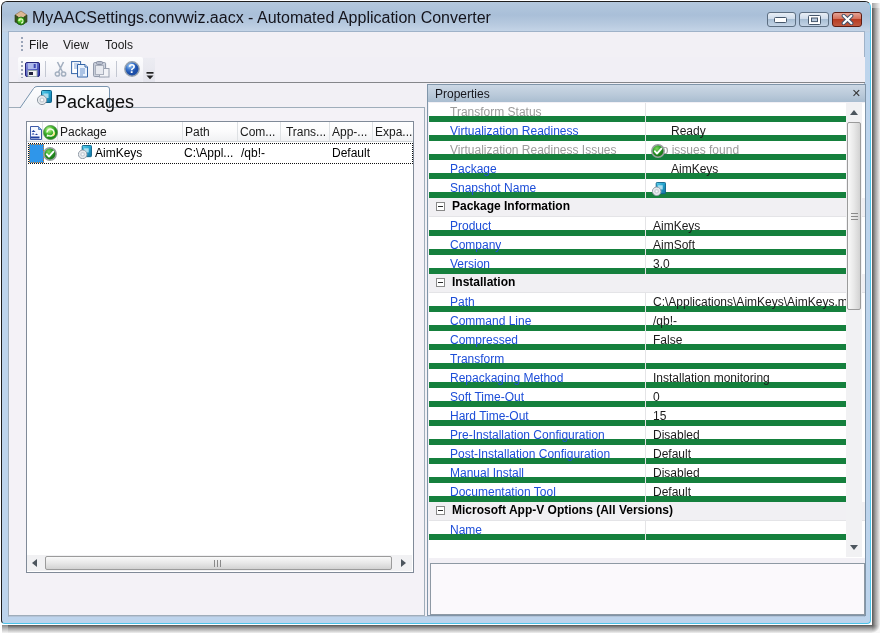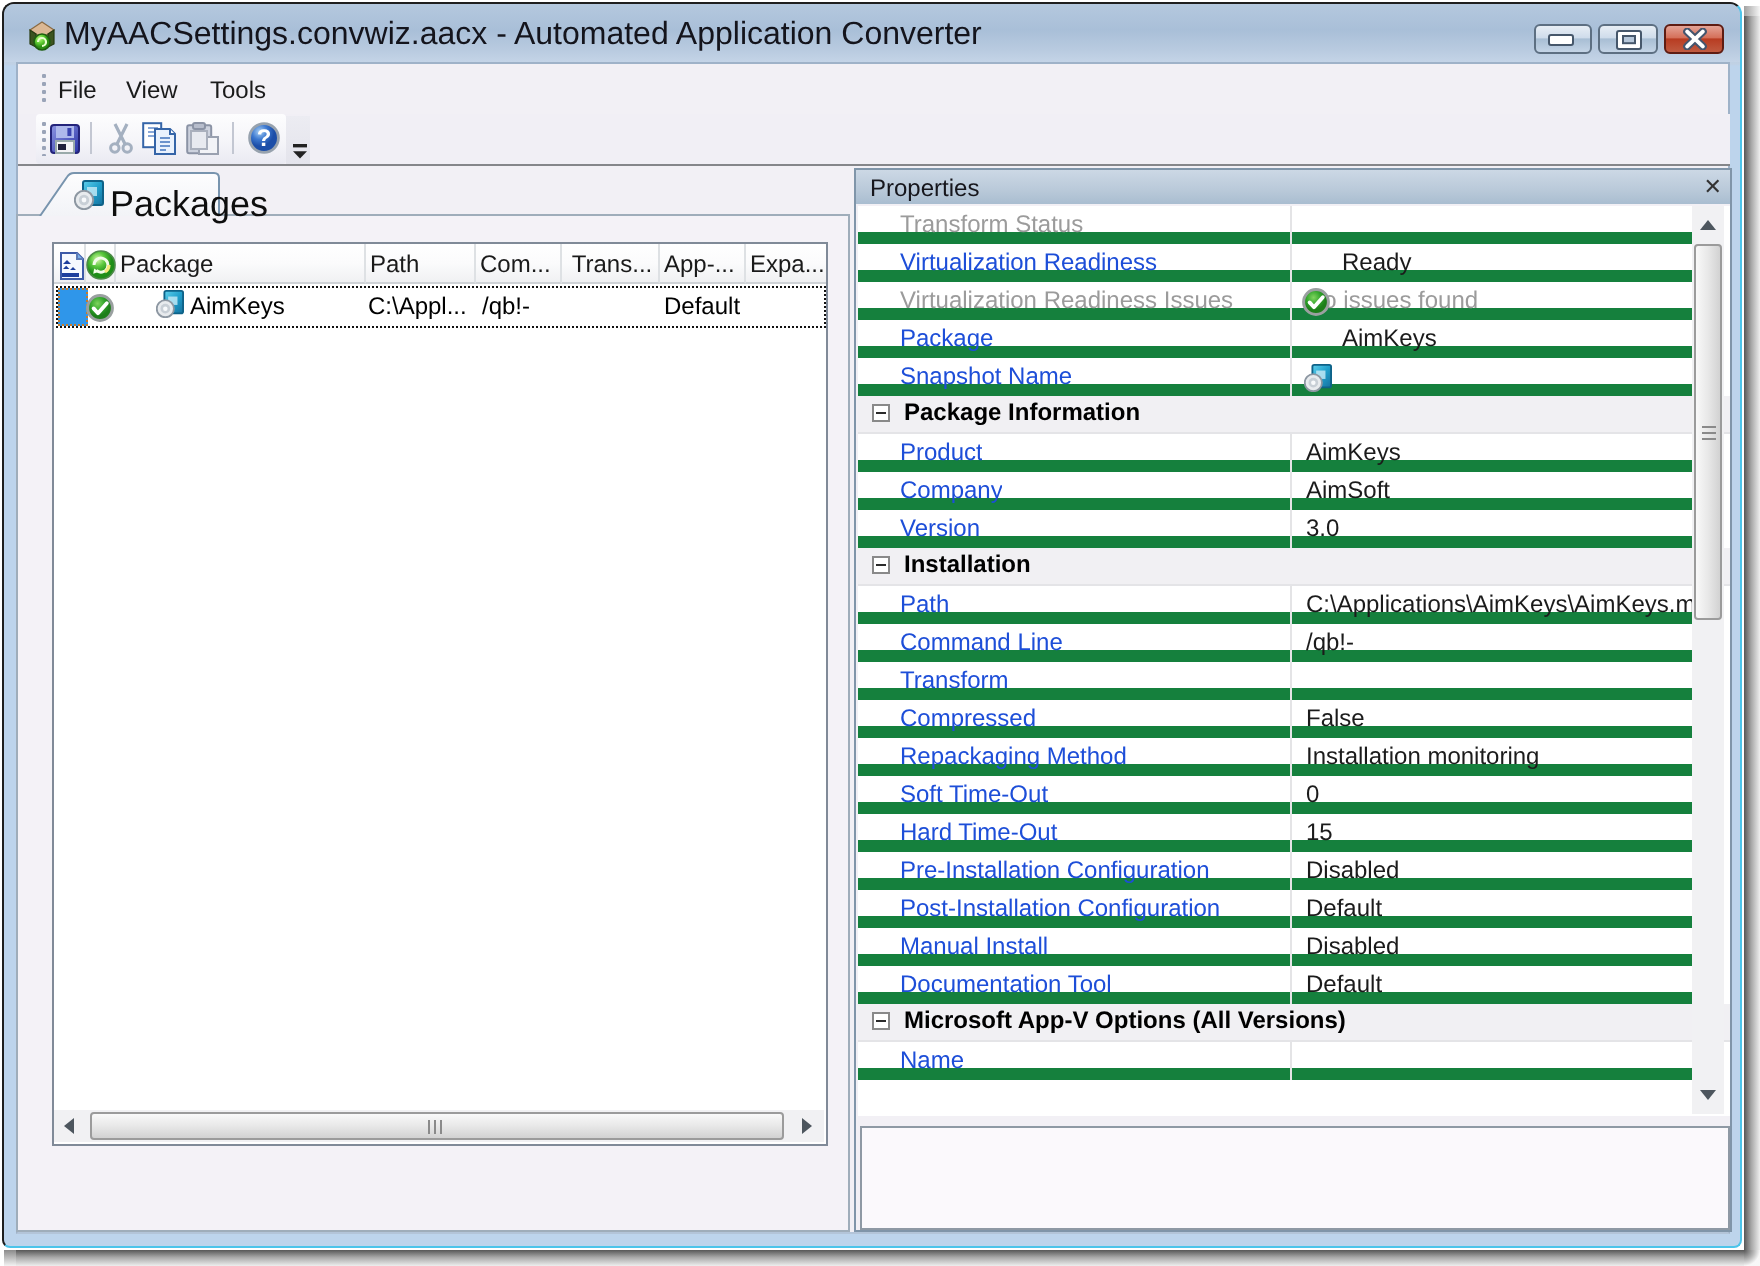--- a/index.html
+++ b/index.html
@@ -205,26 +205,26 @@
       <span class="lbl">Path</span>
       <span class="val">C:\Applications\AimKeys\AimKeys.msi</span>
     </div>
   <div class="prow">
       <span class="vdiv"></span>
       <span class="lbl">Command Line</span>
       <span class="val">/qb!-</span>
     </div>
   <div class="prow">
       <span class="vdiv"></span>
-      <span class="lbl">Transform</span>
-    </div>
-  <div class="prow">
-      <span class="vdiv"></span>
       <span class="lbl">Compressed</span>
       <span class="val">False</span>
+    </div>
+  <div class="prow">
+      <span class="vdiv"></span>
+      <span class="lbl">Transform</span>
     </div>
   <div class="prow">
       <span class="vdiv"></span>
       <span class="lbl">Repackaging Method</span>
       <span class="val">Installation monitoring</span>
     </div>
   <div class="prow">
       <span class="vdiv"></span>
       <span class="lbl">Soft Time-Out</span>
       <span class="val">0</span>

